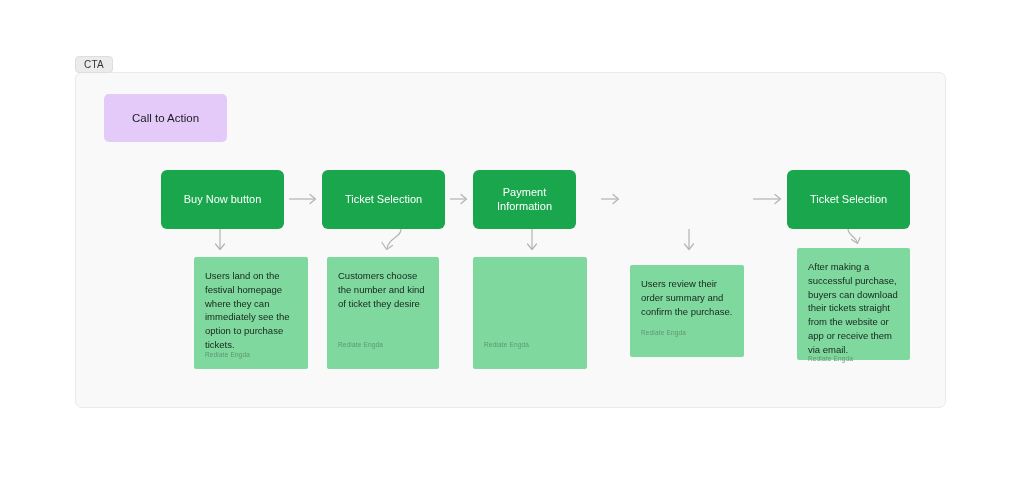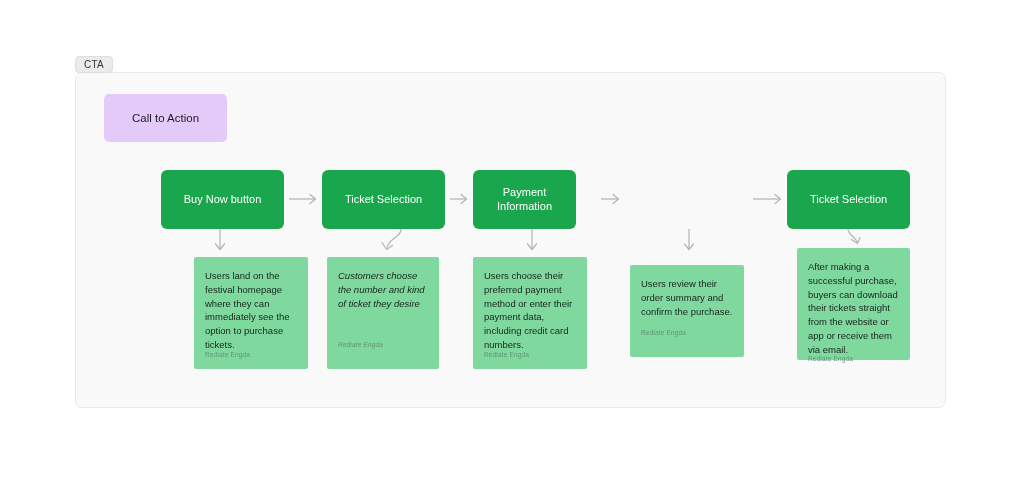--- a/index.html
+++ b/index.html
@@ -216,27 +216,26 @@
       <path d="M6,0 C6,6 13,7 15,13" fill="none" stroke="#b3b3b3" stroke-width="1.2"></path>
       <polyline points="9.5,10.5 15.5,14.5 18,8.5" fill="none" stroke="#b3b3b3" stroke-width="1.2" stroke-linecap="round" stroke-linejoin="round"></polyline>
     </svg>
   </div>
 
   <div class="node sticky" style="left:161px; top:257px; width:114px; height:112px;margin-left:33px;">
     <div class="sticky-text">Users land on the festival homepage where they can immediately see the option to purchase tickets.</div>
     <div class="sticky-author">Rediate Engda</div>
   </div>
 
-  <div class="node sticky" style="left:327px; top:257px; width:112px; height:112px;font-style:italic;">
+  <div class="node sticky" style="left:327px; top:257px; width:112px; height:112px;">
     <div class="sticky-text">Customers choose the number and kind of ticket they desire</div>
     <div class="sticky-author">Rediate Engda</div>
   </div>
 
   <div class="node sticky" style="left:473px; top:257px; width:114px; height:112px;">
-    <div class="sticky-text">Users choose their preferred payment method or enter their payment data, including credit card numbers.</div>
     <div class="sticky-author">Rediate Engda</div>
   </div>
 
   <div class="node sticky" style="left:630px; top:257px; width:114px; height:92px;margin-top:8px;">
     <div class="sticky-text">Users review their order summary and confirm the purchase.</div>
     <div class="sticky-author">Rediate Engda</div>
   </div>
 
   <div class="node sticky" style="left:797px; top:248px; width:113px; height:112px;">
     <div class="sticky-text">After making a successful purchase, buyers can download their tickets straight from the website or app or receive them via email.</div>

